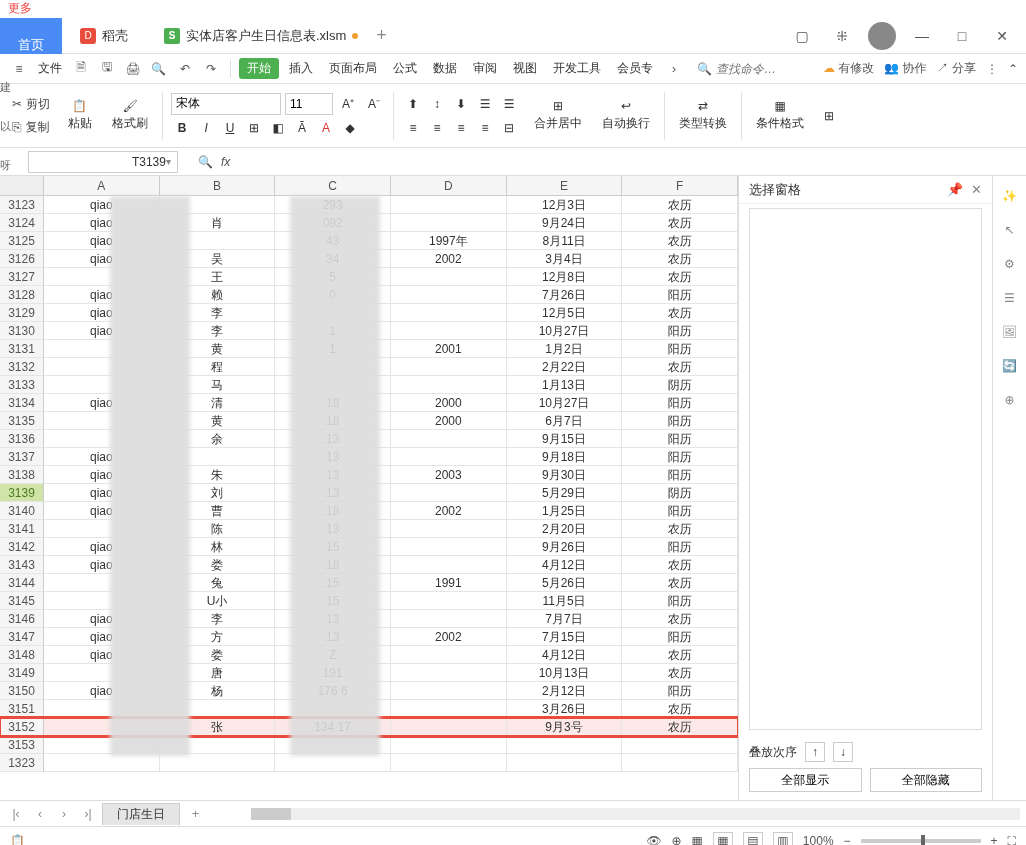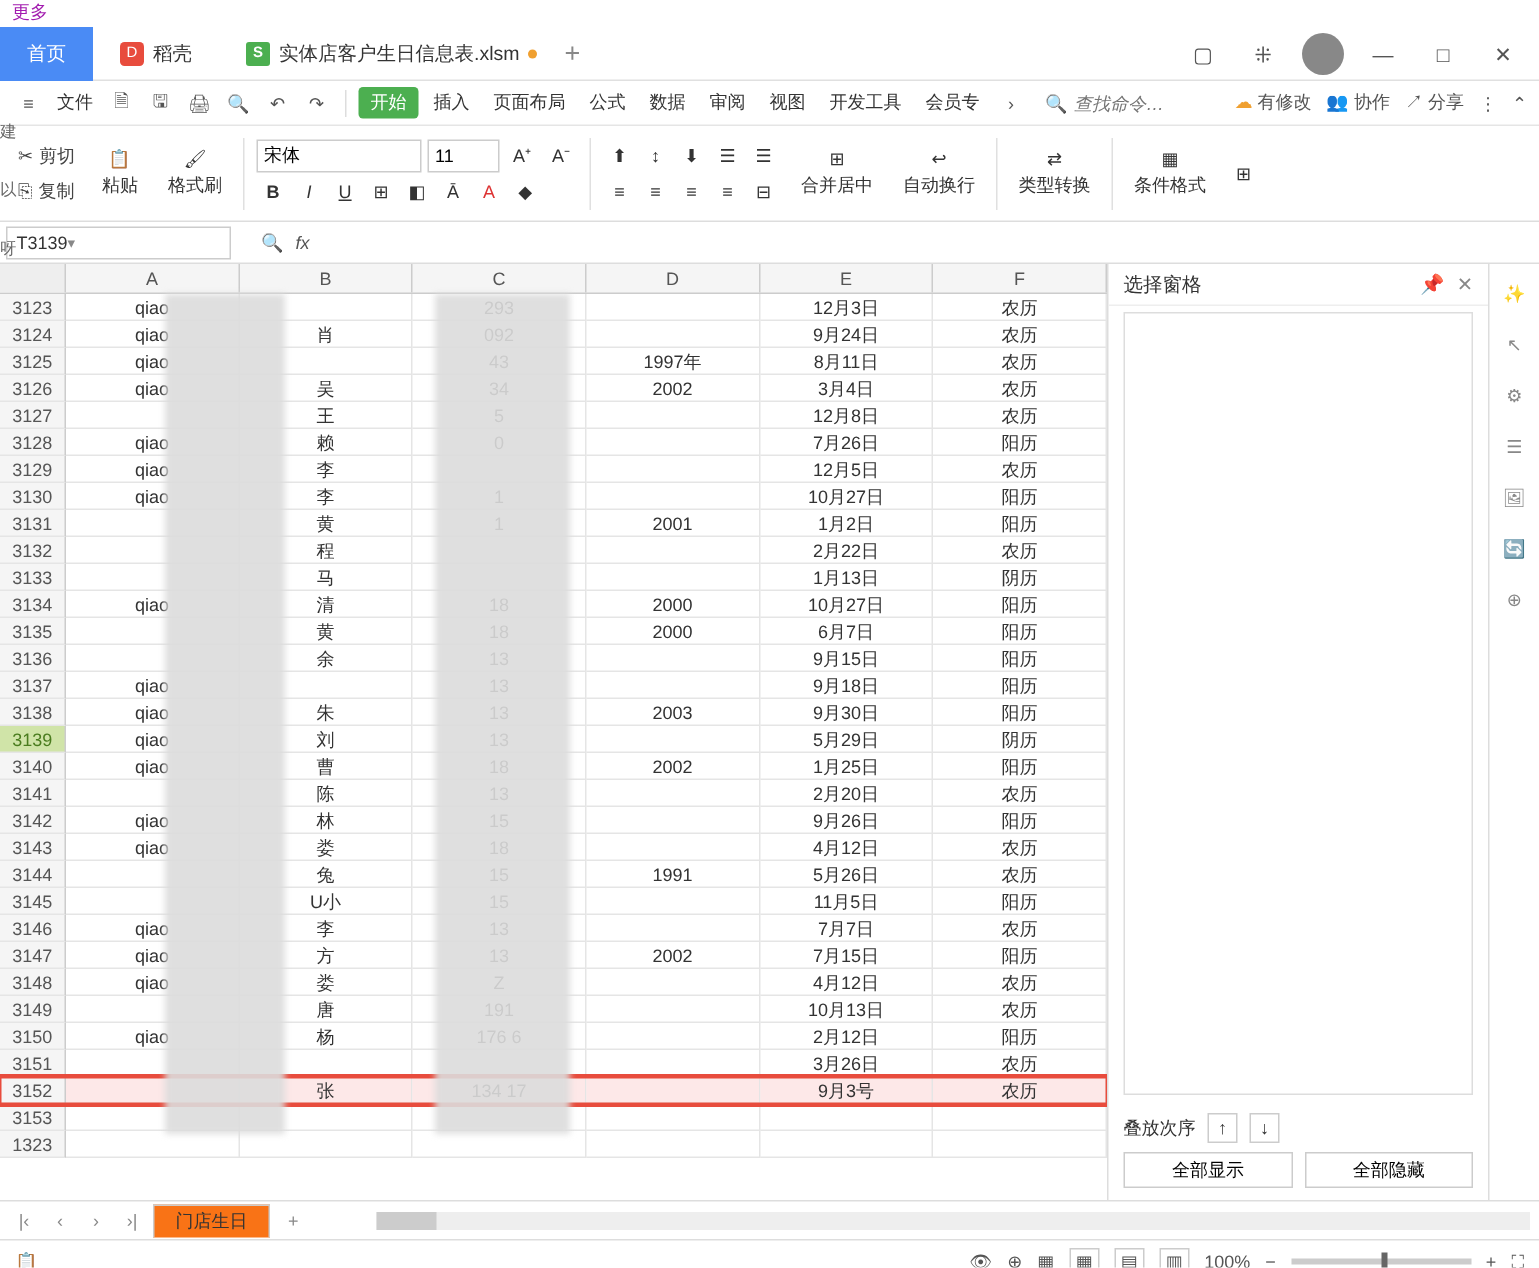--- a/index.html
+++ b/index.html
@@ -1,22 +1,22 @@
 <!DOCTYPE html>
 <html><head>
 <meta charset="utf-8">
 <style>
 * { margin: 0; padding: 0; box-sizing: border-box; font-family: "Microsoft YaHei", Arial, sans-serif; }
 body { background: #fff; width: 1026px; height: 845px; position: relative; overflow: hidden; font-size: 12px; color: #333; }
 
 
-.top-strip { height: 18px; background: #fff; padding-left: 8px; font-size: 12px; color: #a21caf; }
+.top-strip { height: 18px; background: #fff; padding-left: 8px; font-size: 12px; color: #ef4444; }
 .tabs-bar { height: 36px; background: #fff; display: flex; align-items: center; border-bottom: 1px solid #e0e0e0; }
 .tab { height: 36px; display: flex; align-items: center; padding: 0 18px; font-size: 13px; cursor: pointer; gap: 6px; }
-.tab.home { background: #4a8bf5; color: #fff; }
+.tab.home { background: #4a8bf5; color: #fff; align-items: flex-end; }
 .tab.docer { color: #333; }
 .tab.docer .ico { width: 16px; height: 16px; background: #e84c3d; border-radius: 3px; display: inline-flex; align-items: center; justify-content: center; color:#fff; font-size:10px; }
 .tab.file { color: #333; position: relative; }
 .tab.file .ico { width: 16px; height: 16px; background: #4caf50; border-radius: 2px; display:inline-flex; align-items:center; justify-content:center; color:#fff; font-size:10px; font-weight:bold; }
 .tab.file .dot { position:absolute; right:6px; width:6px; height:6px; background:#f0a030; border-radius:50%; }
 .tab-add { padding: 0 12px; font-size: 18px; color: #888; cursor: pointer; }
 .win-controls { margin-left: auto; display: flex; align-items: center; gap: 12px; padding-right: 10px; }
 .win-controls span { width: 28px; height: 28px; display: inline-flex; align-items: center; justify-content: center; color: #555; font-size: 14px; cursor: pointer; }
 .avatar { width: 22px; height: 22px; border-radius: 50%; background: #888; }
 
@@ -39,21 +39,21 @@
 .rib-btn { display: flex; align-items: center; gap: 4px; padding: 2px 4px; cursor: pointer; color: #444; }
 .rib-big { display:flex; flex-direction:column; align-items:center; gap:2px; padding:0 6px; cursor:pointer; }
 .rib-sep { width:1px; height:48px; background:#e0e0e0; }
 .font-sel { border:1px solid #ccc; height:22px; padding:0 4px; font-size:12px; width:110px; }
 .size-sel { border:1px solid #ccc; height:22px; padding:0 4px; font-size:12px; width:48px; }
 .fmt-row { display:flex; gap:2px; }
 .fmt-btn { width:22px; height:22px; display:inline-flex; align-items:center; justify-content:center; cursor:pointer; border:1px solid transparent; }
 
 
 .formula-bar { height: 28px; display: flex; align-items: center; border-bottom: 1px solid #ddd; }
-.cell-ref { width: 150px; border: 1px solid #ccc; height: 22px; margin-left: 4px; padding: 0 6px; display:flex; align-items:center; justify-content:flex-start; font-size:12px; }
+.cell-ref { width: 150px; border: 1px solid #ccc; height: 22px; margin-left: 28px; padding: 0 6px; display:flex; align-items:center; justify-content:flex-end; font-size:12px; }
 .cell-ref .dd { color:#888; font-size:10px; }
 .fx-area { display:flex; align-items:center; gap:8px; margin-left:20px; }
 .fx-area .zoom-ico { color:#888; }
 .fx-area .fx { font-style: italic; color:#555; }
 
 
 .main-area { display: flex; height: 624px; }
 .grid-wrap { flex: 1; display: flex; flex-direction: column; overflow: hidden; position:relative; }
 .grid-headers { display: flex; height: 20px; background: #f5f5f5; border-bottom: 1px solid #ccc; }
 .corner { width: 44px; border-right: 1px solid #ccc; background:#eee; }
@@ -80,21 +80,21 @@
 .sp-btns { display:flex; gap:8px; }
 .sp-btns button { flex:1; height:24px; border:1px solid #ccc; background:#fff; cursor:pointer; font-size:12px; }
 
 
 .right-strip { width: 34px; border-left: 1px solid #ddd; display: flex; flex-direction: column; align-items: center; gap: 14px; padding-top: 10px; }
 .right-strip span { width:20px; height:20px; cursor:pointer; color:#888; display:inline-flex; align-items:center; justify-content:center; }
 
 
 .sheet-bar { height: 26px; border-top: 1px solid #ddd; display: flex; align-items: center; padding: 0 6px; gap: 4px; font-size: 12px; }
 .sheet-nav { width:20px; text-align:center; color:#888; cursor:pointer; }
-.sheet-tab { padding: 2px 14px; border: 1px solid #ccc; border-bottom: none; background: #f97316; cursor: pointer; }
+.sheet-tab { padding: 2px 14px; border: 1px solid #ccc; border-bottom: none; background: #e5e5e5; cursor: pointer; }
 .sheet-add { padding: 0 8px; color:#888; cursor:pointer; }
 .hscroll { flex:1; margin-left:40px; height:12px; background:#eee; position:relative; }
 .hscroll .thumb { position:absolute; left:0; width:40px; height:12px; background:#ccc; }
 
 
 .status-bar { height: 28px; border-top: 1px solid #ddd; display: flex; align-items: center; padding: 0 10px; gap: 10px; font-size: 12px; color: #555; }
 .status-bar .right { margin-left:auto; display:flex; align-items:center; gap:10px; }
 .view-btn { width:20px; height:18px; border:1px solid #ccc; cursor:pointer; display:inline-flex; align-items:center; justify-content:center; }
 .zoom-slider { width:120px; height:4px; background:#ccc; position:relative; }
 .zoom-slider .knob { position:absolute; left:50%; top:-4px; width:4px; height:12px; background:#666; }

